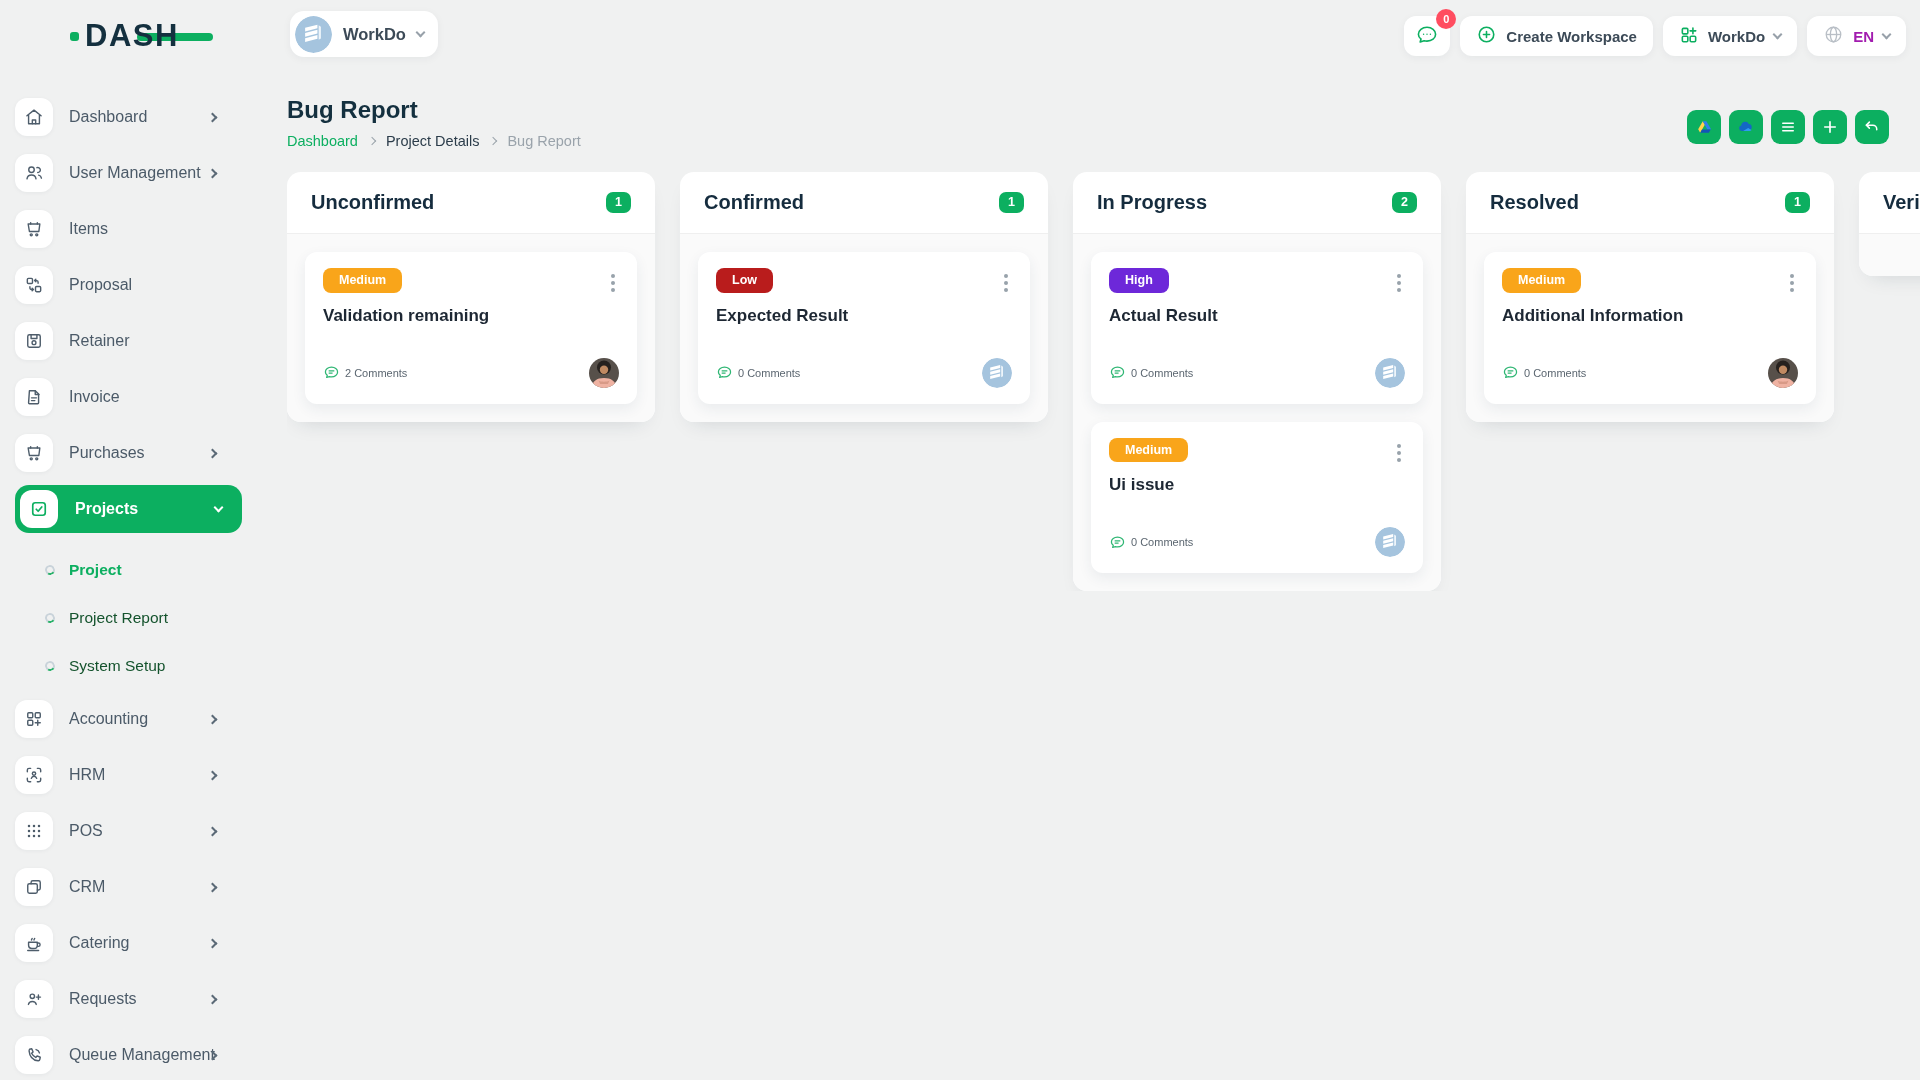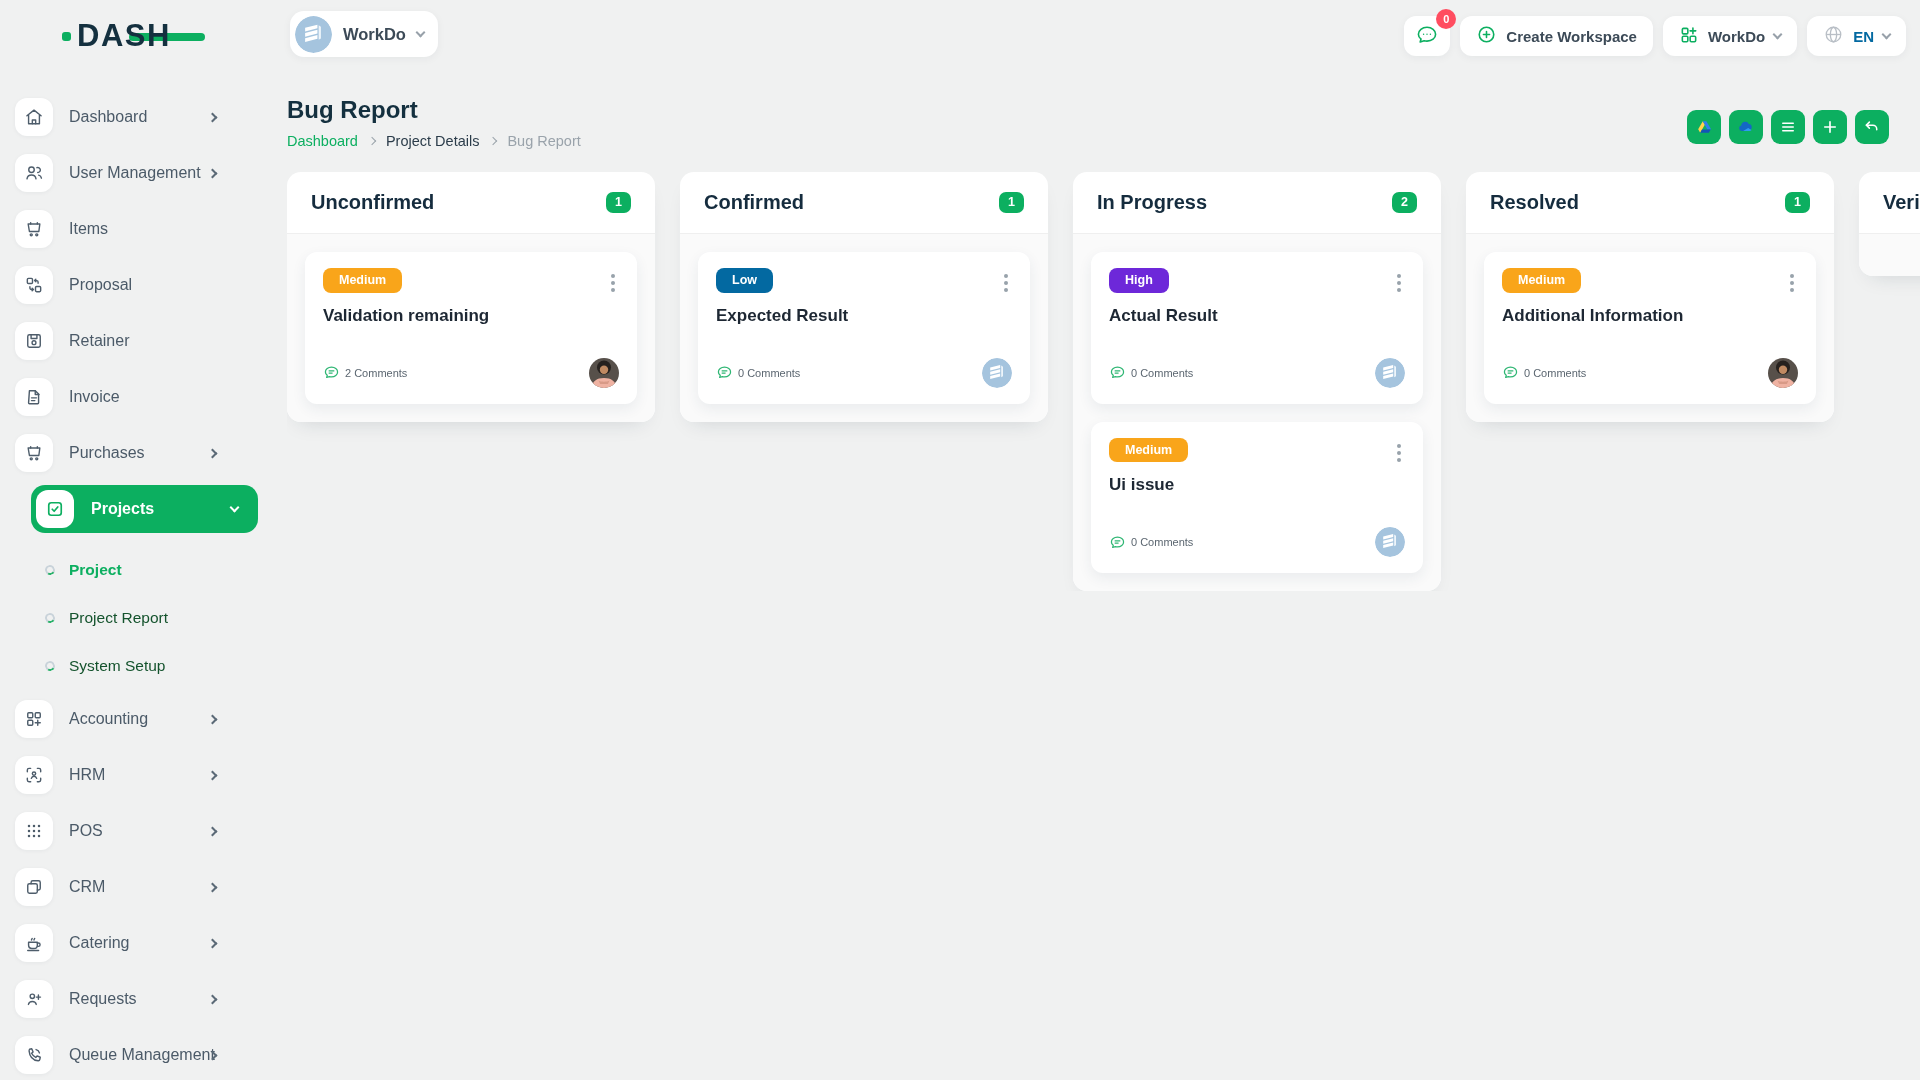--- a/index.html
+++ b/index.html
@@ -1,51 +1,51 @@
 <!DOCTYPE html>
 <html><head>
 <meta charset="utf-8">
 <style>
   *{box-sizing:border-box;margin:0;padding:0}
   html,body{width:1920px;height:1080px;overflow:hidden;background:#f0f1f1;
     font-family:"Liberation Sans","DejaVu Sans",sans-serif;color:#4b5a68;}
 
   
   .header{position:absolute;top:0;left:0;right:0;height:72px;}
-  .logo{position:absolute;left:62px;top:19px;height:34px;display:flex;align-items:center;cursor:pointer;}
+  .logo{position:absolute;left:70px;top:19px;height:34px;display:flex;align-items:center;cursor:pointer;}
   .logo-dot{width:9px;height:9px;border-radius:3px;background:#0caf60;margin-right:6px;}
   .logo-text{font-size:31px;font-weight:800;letter-spacing:1.5px;color:#14303f;position:relative;z-index:1;}
   .logo-bar{position:absolute;right:-34px;top:14px;width:76px;height:8px;border-radius:4px;background:#0caf60;}
 
   .ws-pill{position:absolute;left:290px;top:11px;height:46px;background:#fff;border-radius:14px;
     display:flex;align-items:center;gap:11px;padding:0 14px 0 5px;box-shadow:0 2px 8px rgba(20,48,63,.05);cursor:pointer;}
   .ws-avatar{width:37px;height:37px;border-radius:50%;overflow:hidden;flex:none;}
   .ws-label{font-size:16.5px;font-weight:600;color:#3c4a57;}
 
   .header-right{position:absolute;right:14px;top:16px;display:flex;gap:10px;align-items:center;}
   .hbtn{height:40px;background:#fff;border-radius:12px;display:flex;align-items:center;gap:9px;
     padding:5px 16px;font-size:15px;color:#3c4a57;font-weight:600;box-shadow:0 2px 8px rgba(20,48,63,.05);cursor:pointer;}
   .chat-btn{width:46px;padding:0;justify-content:center;position:relative;}
   .red-badge{position:absolute;top:-7px;right:-6px;min-width:20px;height:20px;border-radius:10px;
     background:#ff4d60;color:#fff;font-size:11px;font-weight:700;display:flex;align-items:center;justify-content:center;padding:0 5px;}
-  .green-txt{color:#0369a1;}
+  .green-txt{color:#a21caf;}
 
   .chev{display:inline-block;width:7px;height:7px;border-right:2px solid currentColor;border-bottom:2px solid currentColor;}
   .chev.down{transform:rotate(45deg);margin-top:-4px;}
   .chev.right{transform:rotate(-45deg);}
   .chev.gray{color:#98a1aa;}
 
   
   .sidebar{position:absolute;top:72px;left:0;width:257px;padding:26px 0 0 15px;}
   .side-item{display:flex;align-items:center;height:38px;margin-bottom:18px;width:227px;position:relative;color:#4b5a68;cursor:pointer;}
   .side-icon{width:38px;height:38px;background:#fff;border-radius:12px;display:flex;align-items:center;
     justify-content:center;margin-right:16px;color:#4e5d6b;box-shadow:0 1px 4px rgba(20,48,63,.05);flex:none;}
   .side-label{font-size:16px;font-weight:500;white-space:nowrap;}
   .side-chev{position:absolute;right:26px;color:#5b6a77;}
-  .side-item.active{background:#0caf60;border-radius:14px;height:48px;margin:-5px 0 13px 16px;padding-left:5px;color:#fff;}
+  .side-item.active{background:#0caf60;border-radius:14px;height:48px;margin:-5px 0 13px 0;padding-left:5px;color:#fff;}
   .side-item.active .side-icon{box-shadow:none;margin-right:17px;}
   .side-item.active .side-label{font-weight:700;}
   .side-item.active .side-chev{color:#fff;right:20px;}
 
   .sub-items{margin-bottom:10px;text-align:right;}
   .sub-item{display:flex;align-items:center;height:48px;padding-left:30px;cursor:pointer;color:#14532d;}
   .bullet{width:10px;height:10px;border-radius:50%;border:2px solid #c9d3da;border-bottom-color:#28b169;
     transform:rotate(-15deg);flex:none;}
   .sub-label{margin-left:14px;font-size:15.5px;font-weight:500;}
   .sub-item.active{color:#0caf60;}
@@ -455,21 +455,21 @@
     </div>
 
     <div class="col">
       <div class="col-head">
         <span class="col-title">Confirmed</span>
         <span class="col-count">1</span>
       </div>
       <div class="col-body">
         <div class="card">
           <div class="card-top">
-            <span class="prio" style="background: #0369a1;">Low</span>
+            <span class="prio" style="background: #b91c1c;">Low</span>
             <span class="dots">
                 <i></i>
                 <i></i>
                 <i></i>
               </span>
           </div>
           <div class="card-title">Expected Result</div>
           <div class="card-foot">
             <span class="comments">
               <svg width="17" height="17" viewBox="0 0 24 24" fill="none" stroke="#2eb673" stroke-width="1.8" stroke-linejoin="round">

